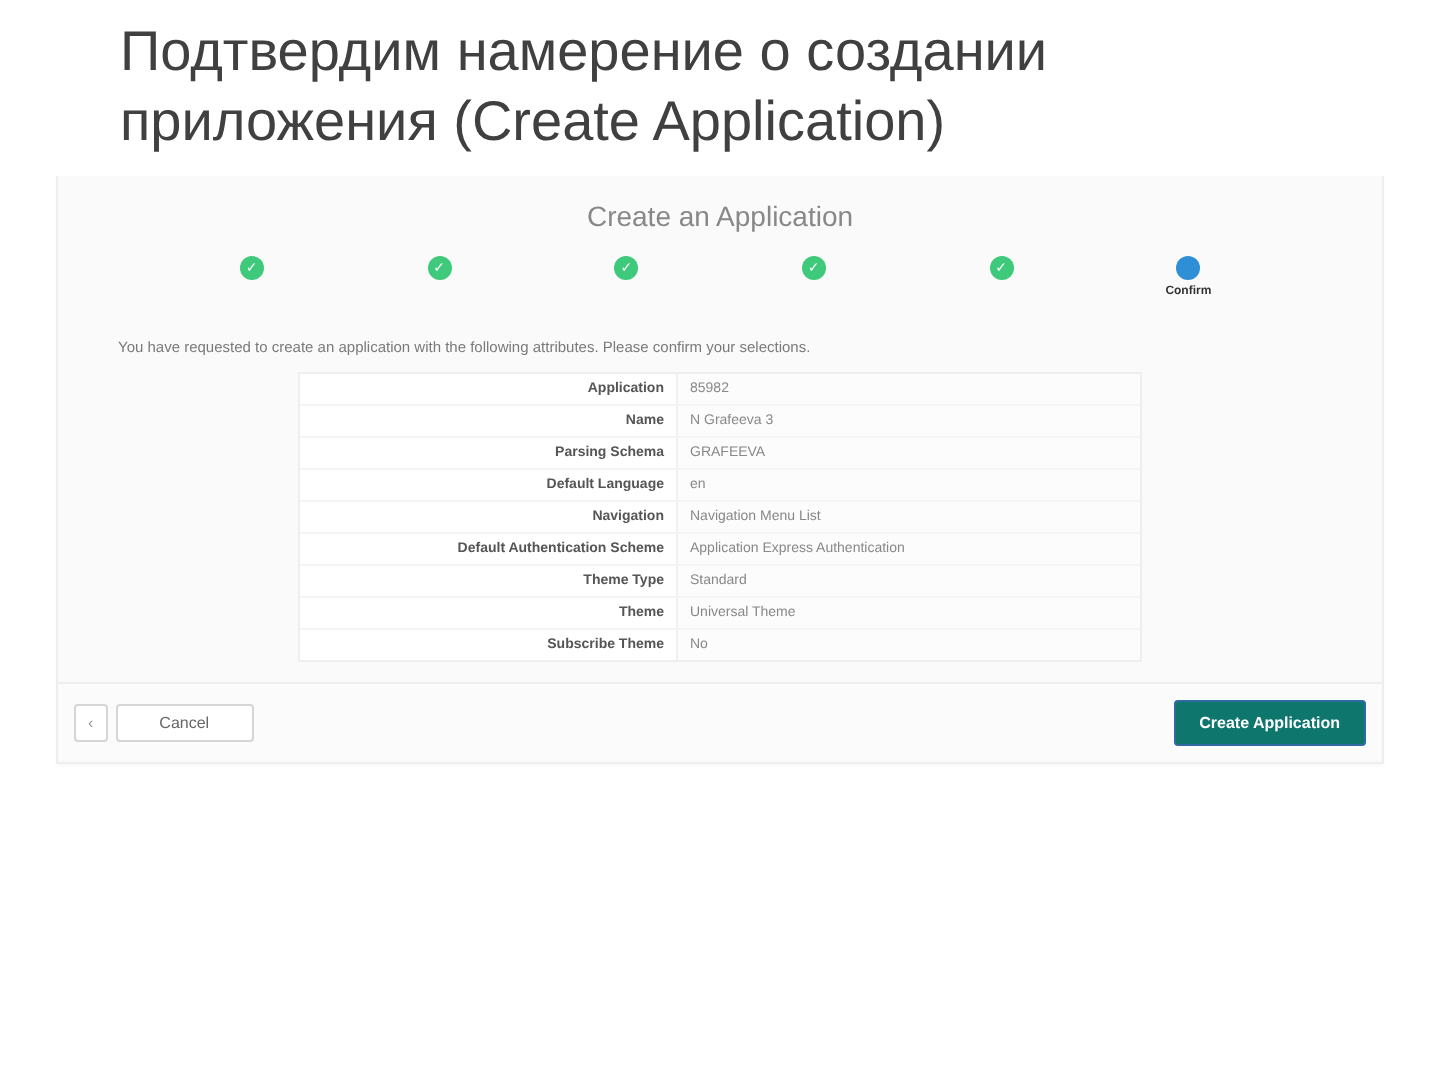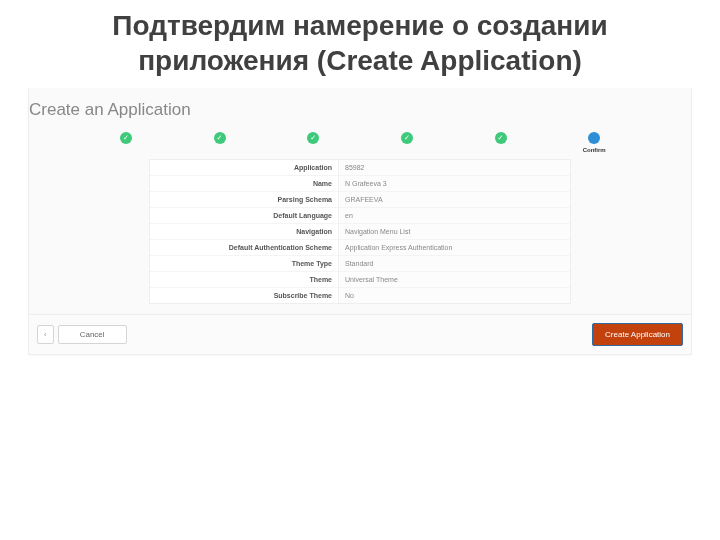--- a/index.html
+++ b/index.html
@@ -4,39 +4,40 @@
 <style>
   * { box-sizing: border-box; margin: 0; padding: 0; }
   body {
     font-family: -apple-system, BlinkMacSystemFont, "Segoe UI", Arial, sans-serif;
     background: #ffffff;
     width: 720px;
     height: 540px;
     overflow: hidden;
   }
   .slide-title {
-    text-align: center;
+    text-align: left;
     color: #404040;
     font-size: 28px;
-    font-weight: 700;
+    font-weight: 400;
     line-height: 1.25;
     padding: 8px 60px 10px 60px;
   }
   .app-window {
     margin: 0 28px;
     background: #fafafa;
     border: 1px solid #eeeeee;
     border-top: none;
     box-shadow: 0 1px 2px rgba(0,0,0,0.03);
     font-size: 8px;
     color: #707070;
   }
   .wizard-title {
+    text-align: center;
     color: #888;
-    font-size: 17px;
+    font-size: 14px;
     font-weight: 300;
     padding: 12px 0 10px 0;
   }
   .stepper {
     display: flex;
     justify-content: space-around;
     padding: 2px 50px 6px 50px;
   }
   .step {
     display: flex;
@@ -116,24 +117,24 @@
     padding: 4px 21px;
     font-size: 8px;
     color: #666;
     cursor: pointer;
   }
   .btn.icon-only {
     padding: 4px 6px;
     color: #999;
   }
   .btn.primary {
-    background: #c2410c;
+    background: #0f766e;
     border-color: #2e6ba3;
     color: #fff;
-    font-weight: 400;
+    font-weight: 700;
     padding: 6px 12px;
   }
 </style>
 </head>
 <body>
 
 <div class="slide-title">Подтвердим намерение о создании приложения (Create Application)</div>
 
 <div class="app-window">
   <div class="wizard-title">Create an Application</div>
@@ -158,20 +159,21 @@
     <div class="step">
       <div class="step-dot">✓</div>
       <div class="step-label">Settings</div>
     </div>
     <div class="step current">
       <div class="step-dot current"></div>
       <div class="step-label">Confirm</div>
     </div>
   </div>
 
+  <div class="instruction">You have requested to create an application with the following attributes. Please confirm your selections.</div>
 
   <div class="summary">
     <div class="row">
       <div class="row-label">Application</div>
       <div class="row-value">85982</div>
     </div>
     <div class="row">
       <div class="row-label">Name</div>
       <div class="row-value">N Grafeeva 3</div>
     </div>

